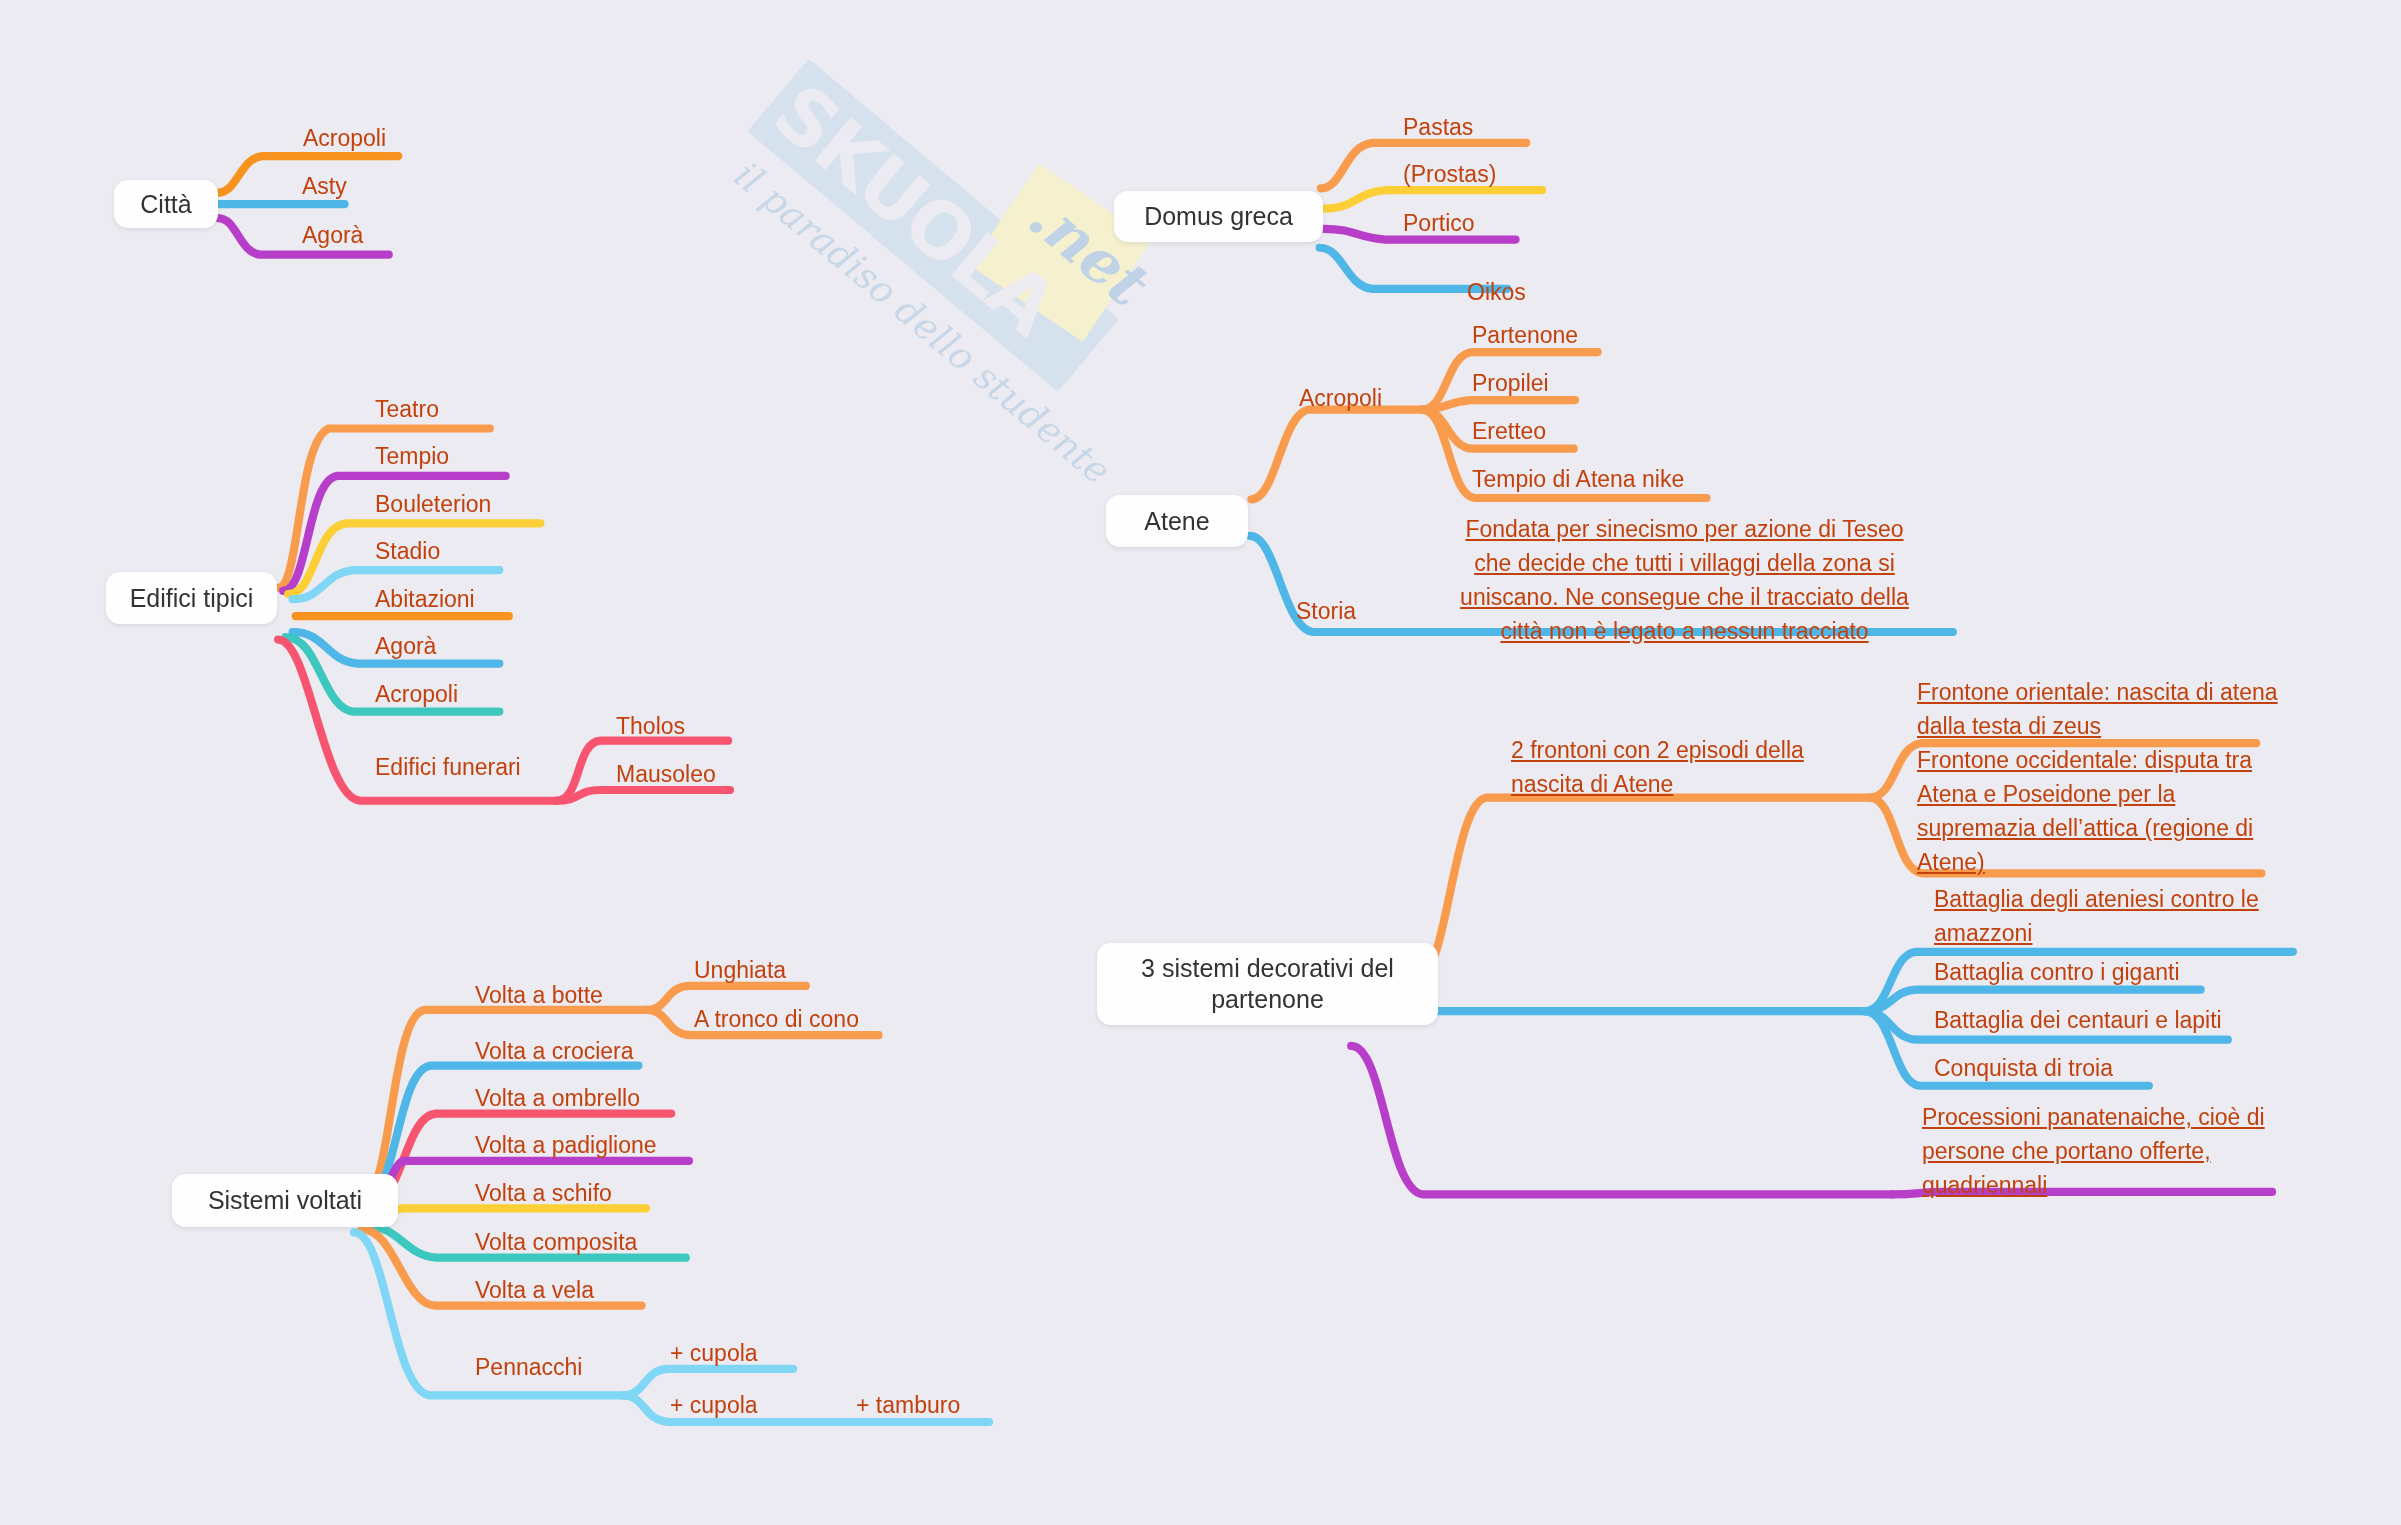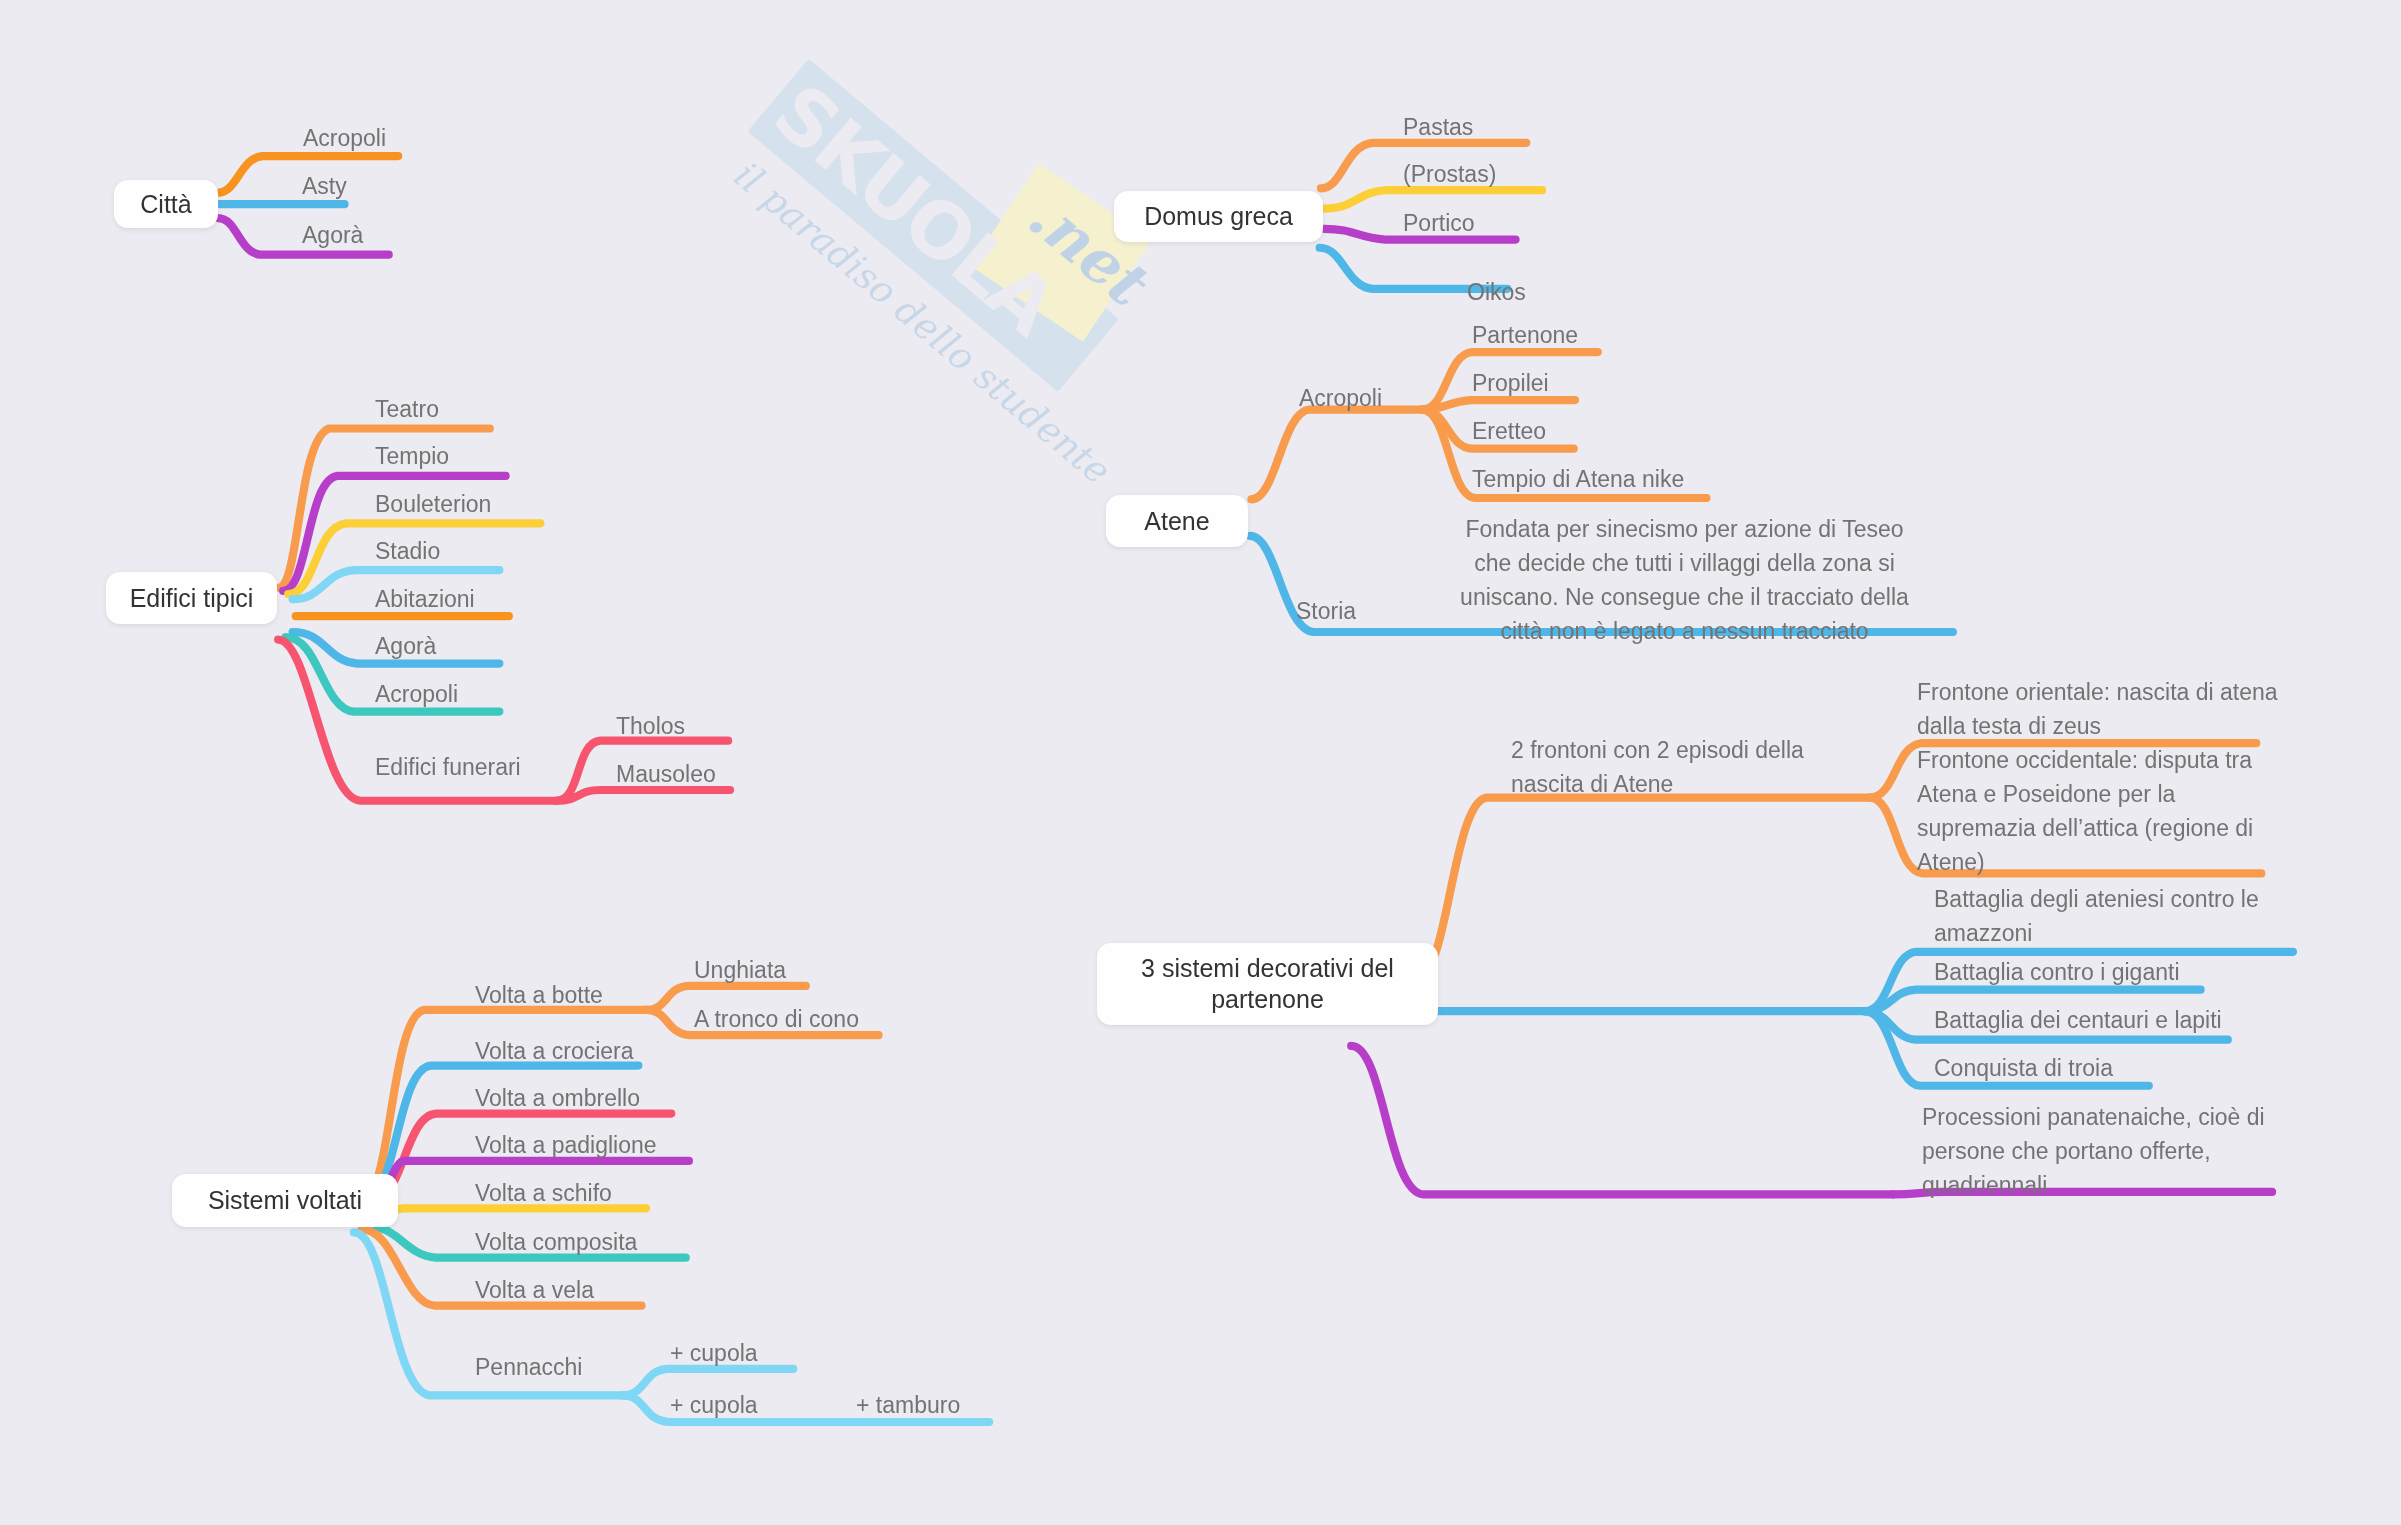--- a/index.html
+++ b/index.html
@@ -46,24 +46,24 @@
   .node{
     position:absolute;background:#FEFEFE;border-radius:14px;
     box-shadow:0 1.3px 4.4px rgba(90,90,120,0.13);
     display:flex;align-items:center;justify-content:center;
     color:#333335;font-size:25px;line-height:31px;text-align:center;
     padding:0 10px;box-sizing:border-box;
   }
 
   
   .lbl{
-    position:absolute;color:#737373;font-size:23px;line-height:29px;
+    position:absolute;color:#c2410c;font-size:23px;line-height:29px;
     white-space:nowrap;
   }
-  .lbl.wrap{white-space:normal;}
+  .lbl.wrap{white-space:normal;text-decoration:underline;}
 </style>
 </head>
 <body>
 
 <div id="stage">
 
   <div class="watermark">
     <div class="wm-bar"></div>
     <div class="wm-note"></div>
     <div class="wm-text">SKUOLA</div>

